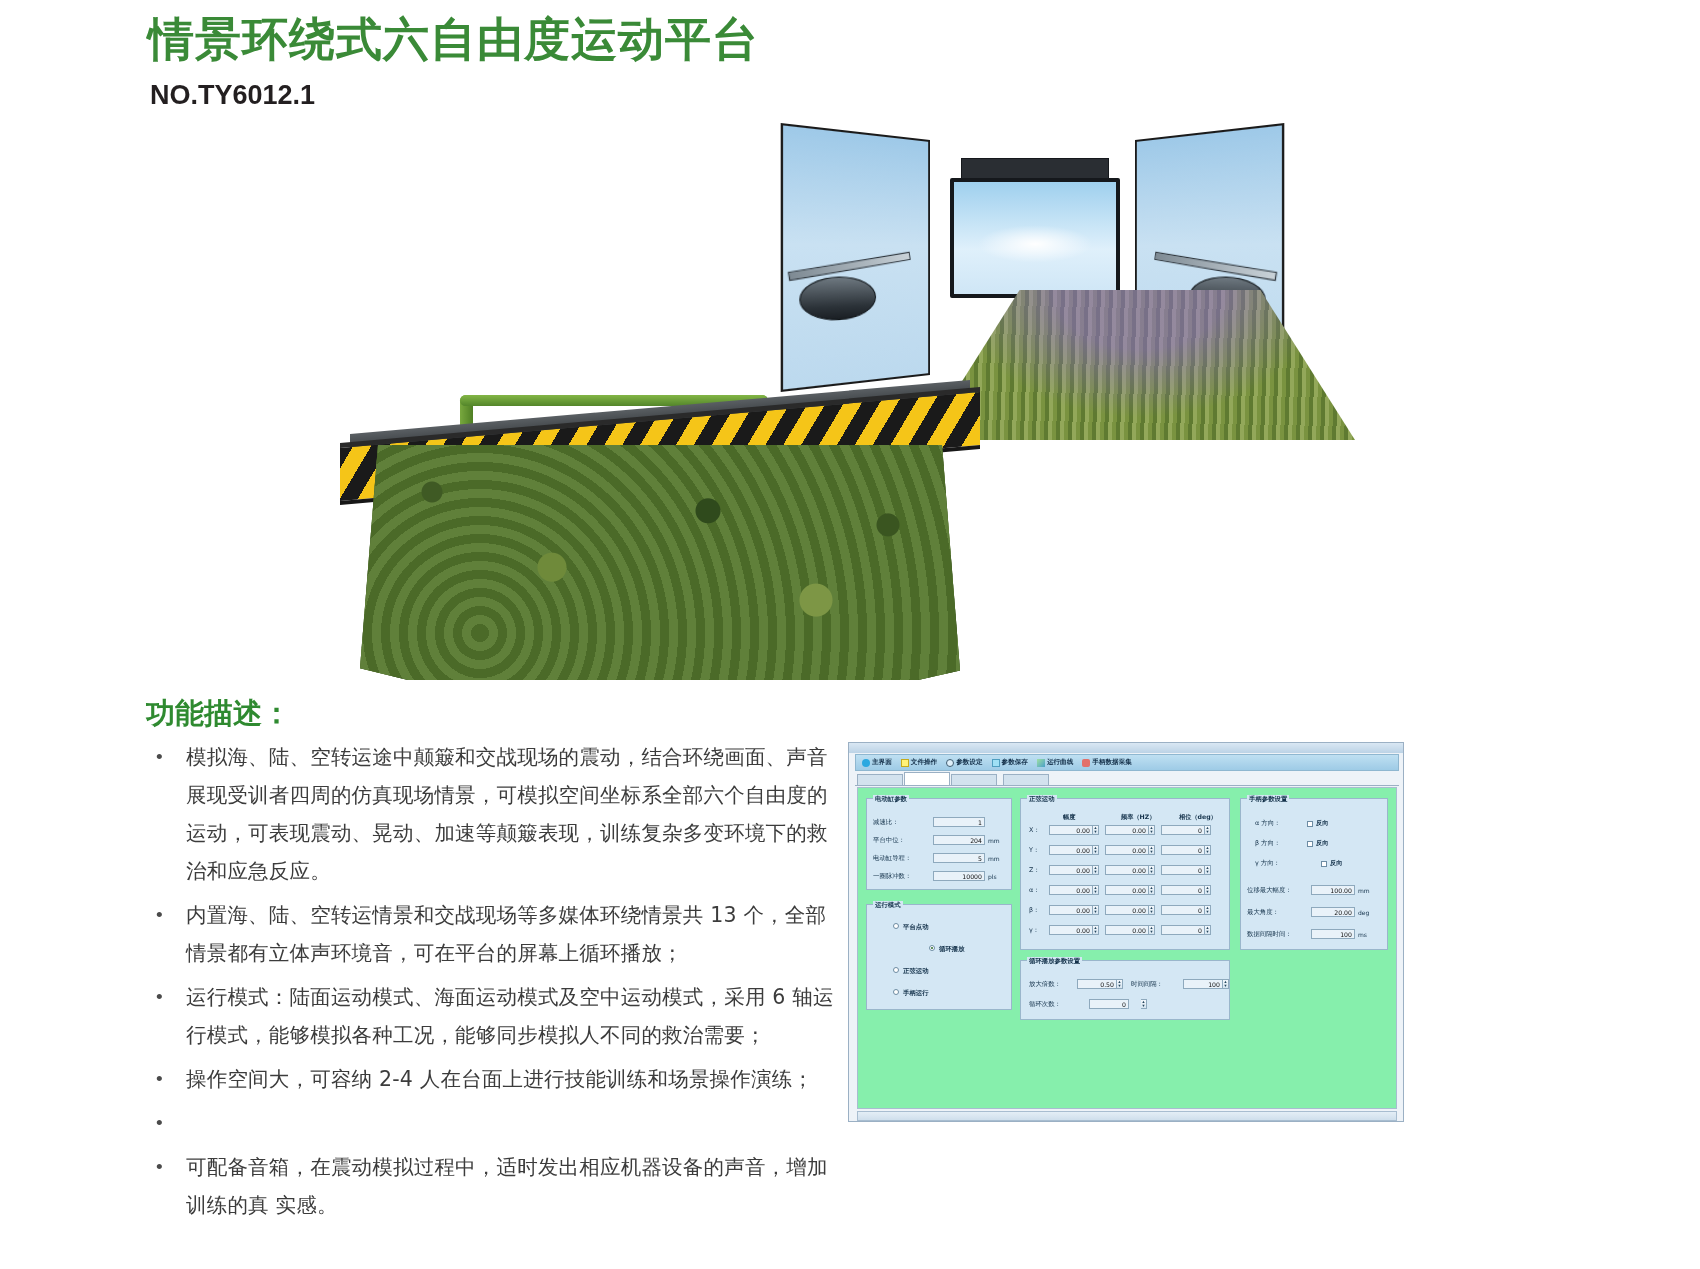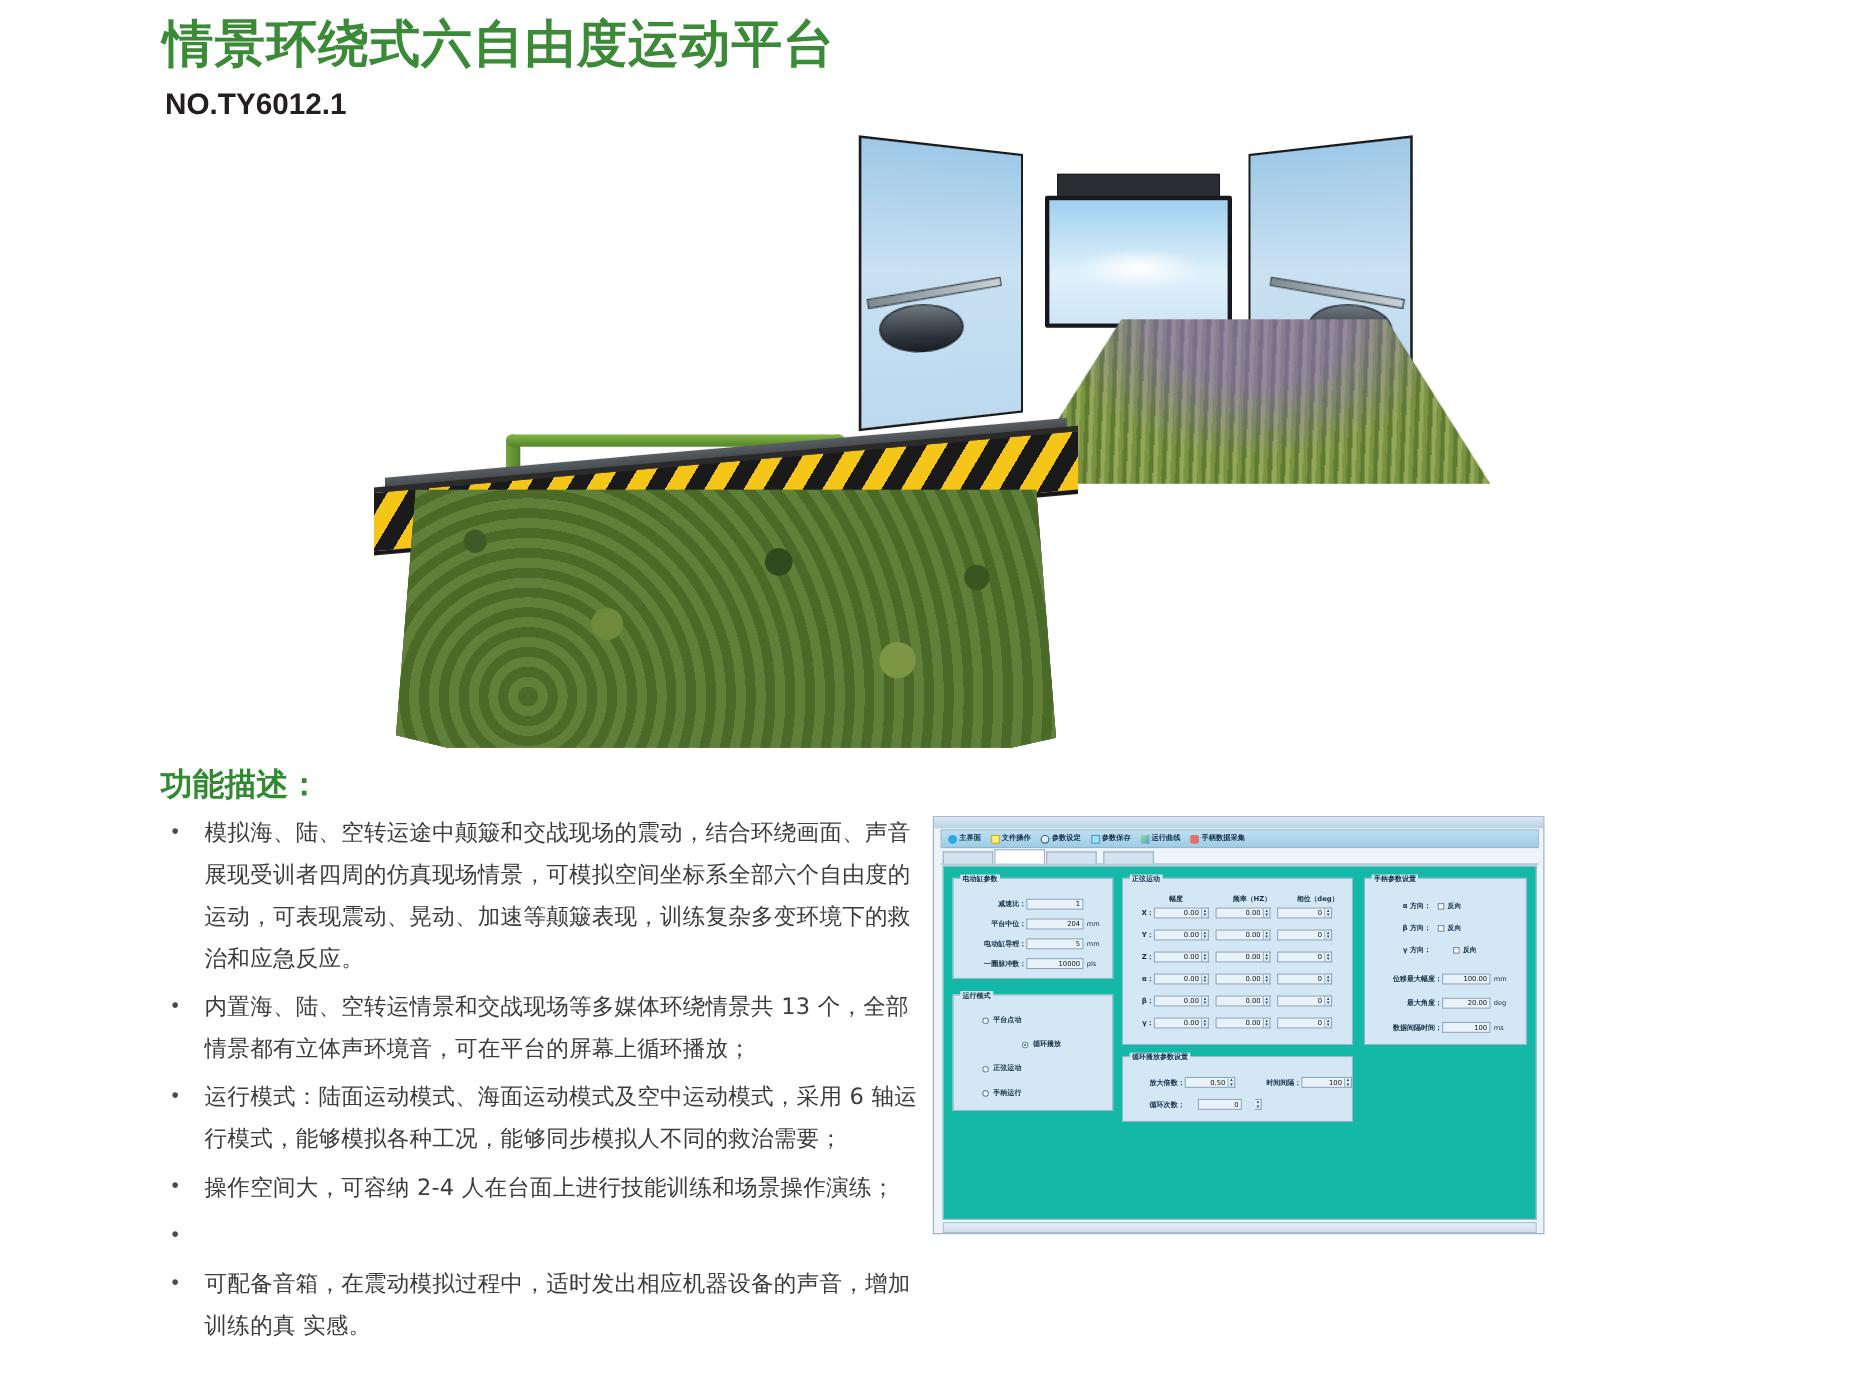--- a/index.html
+++ b/index.html
@@ -178,50 +178,50 @@
   .tabstrip{
     position:absolute; left:6px; top:29px; width:544px; height:14px;
     border-bottom:1px solid #9bb0c4;
     display:flex; align-items:flex-end; gap:1px; padding-left:2px;
   }
   .tab{ width:46px; height:11px; background:#d3e2ee; border:1px solid #9bb0c4; border-bottom:none; }
   .tab.active{ background:#ffffff; height:13px; }
 
   .workspace{
     position:absolute; left:8px; top:44px; width:540px; height:322px;
-    background:#14b8a6; border:1px solid #a8bdd0;
+    background:#86efac; border:1px solid #a8bdd0;
   }
 
   .group{
     position:absolute; border:1px solid #9ab6cb; background:#d4e7f4;
   }
   .group > .g-title{
     position:absolute; left:6px; top:-1px; font-size:6.4px; font-weight:700;
     color:#123049; background:#d4e7f4; padding:0 2px;
     font-family:"DejaVu Sans","Liberation Sans",sans-serif;
   }
 
   .row{ position:absolute; display:flex; align-items:center; }
-  .lbl{ font-size:6.4px; font-weight:700; color:#123049; text-align:right;
+  .lbl{ font-size:6.4px; font-weight:400; color:#123049; 
     font-family:"DejaVu Sans","Liberation Sans",sans-serif; white-space:nowrap; }
   .box{
     height:10px; background:#e9f2f9; border:1px solid #8ea9bd;
     font-size:6.2px; color:#111; text-align:right; padding-right:2px; line-height:10px;
     font-family:"DejaVu Sans","Liberation Sans",sans-serif;
   }
   .unit{ font-size:6px; color:#123049; margin-left:3px;
     font-family:"DejaVu Sans","Liberation Sans",sans-serif;}
   .spin{
     width:6px; height:10px; border:1px solid #8ea9bd; border-left:none;
     background:linear-gradient(180deg,#f3f8fc,#d6e5f0);
     display:flex; flex-direction:column; justify-content:space-between; align-items:center;
   }
   .spin i{ font-style:normal; font-size:4px; line-height:4px; color:#27485f; }
 
-  .radio{ display:flex; align-items:center; gap:4px; }
+  .radio{ display:flex; align-items:flex-start; gap:4px; }
   .radio .dot{
     width:6px; height:6px; border-radius:50%; border:1px solid #6d8ca3; background:#fff;
     position:relative;
   }
   .radio.sel .dot:after{
     content:""; position:absolute; left:1px; top:1px; width:2px; height:2px;
     border-radius:50%; background:#2b6b2b;
   }
   .radio span{ font-size:6.4px; color:#123049; font-weight:700;
     font-family:"DejaVu Sans","Liberation Sans",sans-serif; }

